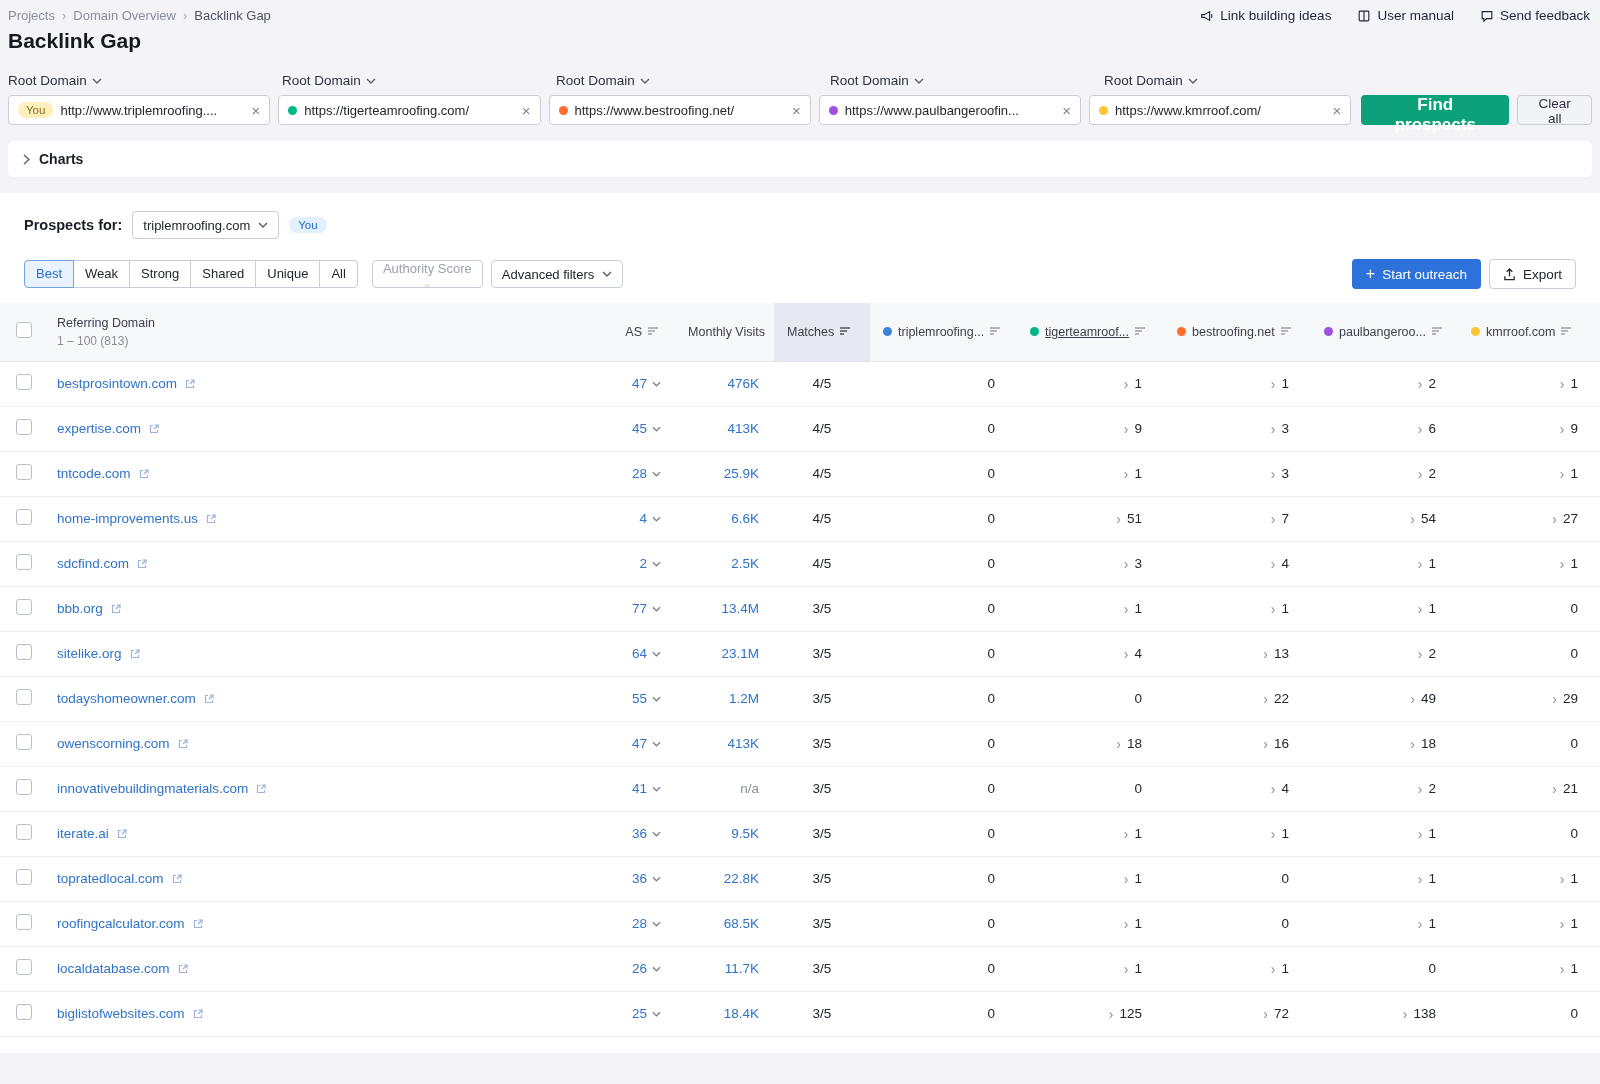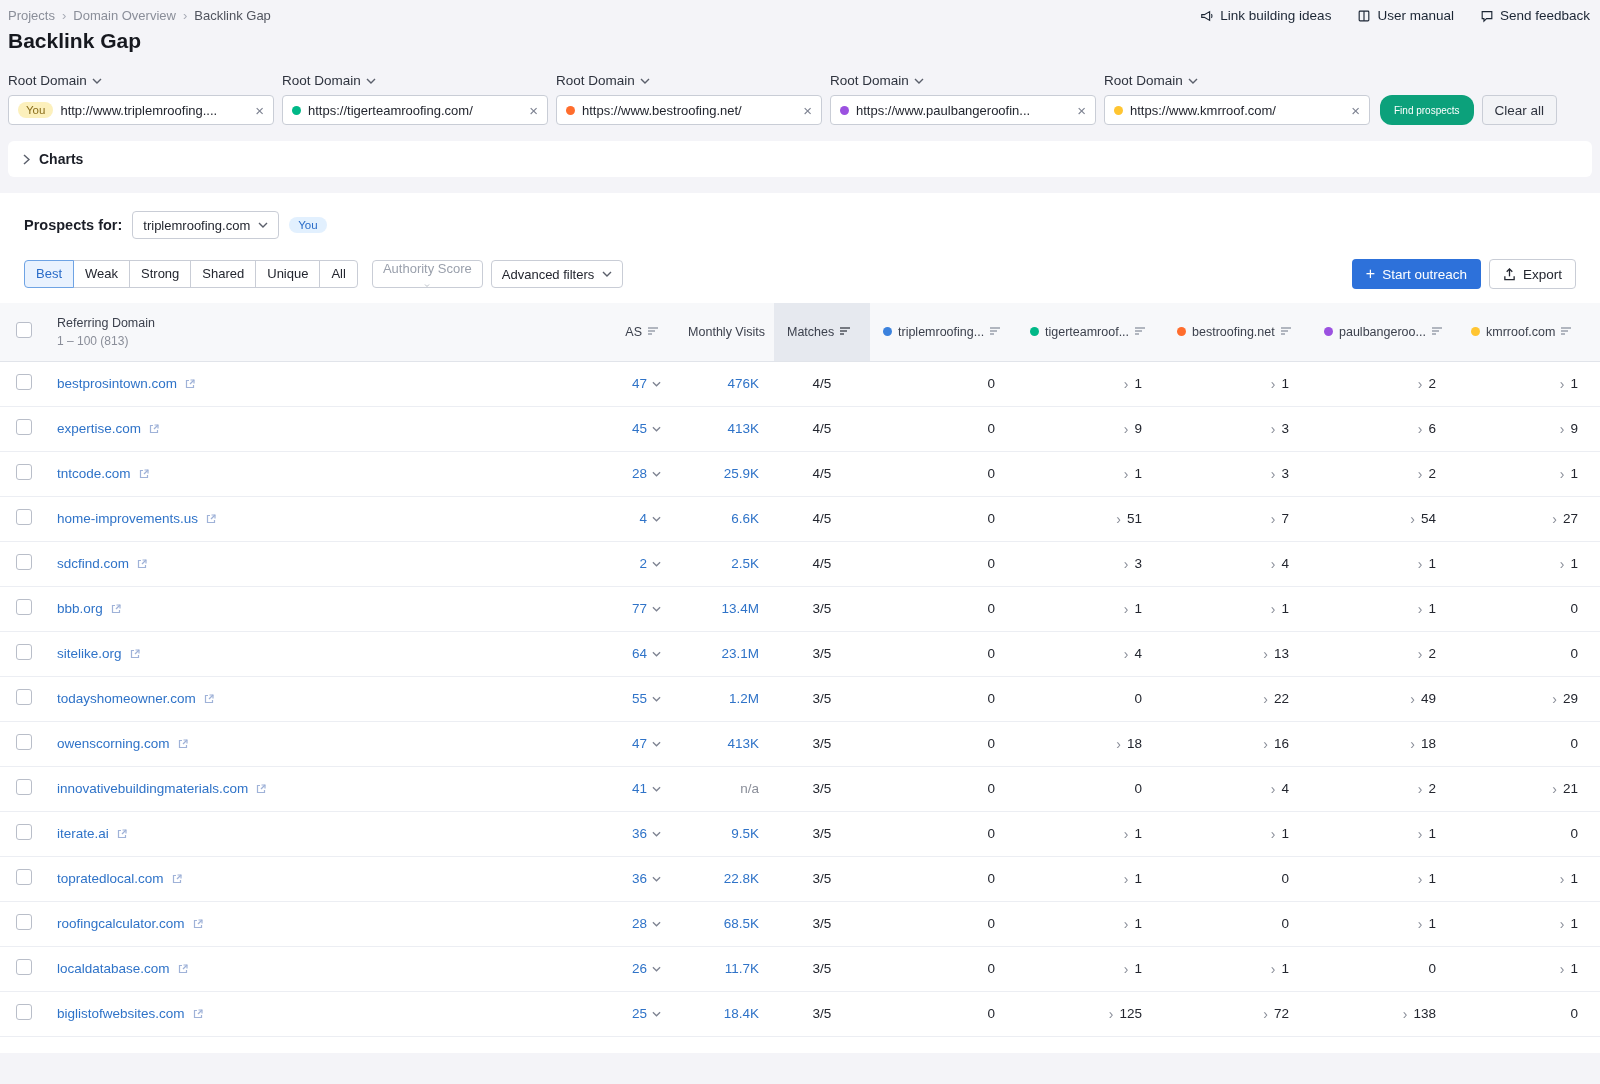--- a/index.html
+++ b/index.html
@@ -23,22 +23,22 @@
   
   .filter-labels { display:flex; gap:8px; padding:0 8px; margin-bottom:7px; }
   .filter-label { width:266px; font-size:13.5px; color:#2e333e; display:flex; align-items:center; gap:5px; cursor:pointer; }
   .filter-row { display:flex; gap:8px; padding:0 8px; align-items:center; }
   .filter-input { width:266px; height:30px; background:#fff; border:1px solid #c9cdd6; border-radius:4px;
                   display:flex; align-items:center; padding:0 9px; gap:7px; }
   .you-badge { background:#fcf0bc; color:#8a6d1a; border-radius:10px; font-size:11.5px; padding:2px 8px; white-space:nowrap; }
   .dot { width:9px; height:9px; border-radius:50%; flex:0 0 auto; }
   .filter-value { flex:1; font-size:13px; color:#23262f; white-space:nowrap; overflow:hidden; }
   .close-x { color:#7d8291; font-size:15px; line-height:1; cursor:pointer; }
-  .find-btn { height:30px; border:none; border-radius:12px; background:#0ca17b; color:#fff;
-              font-size:10px; font-weight:400; padding:0 14px; margin-left:2px; cursor:pointer; }
+  .find-btn { height:30px; border:none; border-radius:4px; background:#0ca17b; color:#fff;
+              font-size:17px; font-weight:700; padding:0 14px; margin-left:2px; cursor:pointer; }
   .clear-btn { height:30px; border:1px solid #c9cdd6; border-radius:4px; background:#f2f3f6; color:#2e333e;
                font-size:13.5px; padding:0 12px; cursor:pointer; }
 
   
   .charts-card { margin:16px 8px 0; background:#fff; border-radius:6px; height:36px;
                  display:flex; align-items:center; gap:9px; padding:0 15px; cursor:pointer; }
   .charts-card .chev { color:#5a5f6b; }
   .charts-title { font-size:14px; font-weight:700; color:#1b1e27; }
 
   
@@ -301,21 +301,21 @@
         <th>
           <div class="th-inner" style="padding-left:12px;">
             <span class="dot" style="background-color: rgb(59, 130, 221);"></span>
             <span class="comp-label">triplemroofing...</span>
             <svg class="sort-icon" width="11" height="9" viewBox="0 0 11 9">
                 <path d="M0 1h10M0 4h7M0 7h4" stroke="#9aa0ac" stroke-width="1.3"></path>
               </svg>
           </div>
         </th>
         <th>
-          <div class="th-inner" style="padding-left:12px;">
+          <div class="th-inner" style="padding-left:12px;text-decoration:underline;">
             <span class="dot" style="background-color: rgb(0, 184, 135);"></span>
             <span class="comp-label">tigerteamroof...</span>
             <svg class="sort-icon" width="11" height="9" viewBox="0 0 11 9">
                 <path d="M0 1h10M0 4h7M0 7h4" stroke="#9aa0ac" stroke-width="1.3"></path>
               </svg>
           </div>
         </th>
         <th>
           <div class="th-inner" style="padding-left:12px;">
             <span class="dot" style="background-color: rgb(255, 109, 45);"></span>

